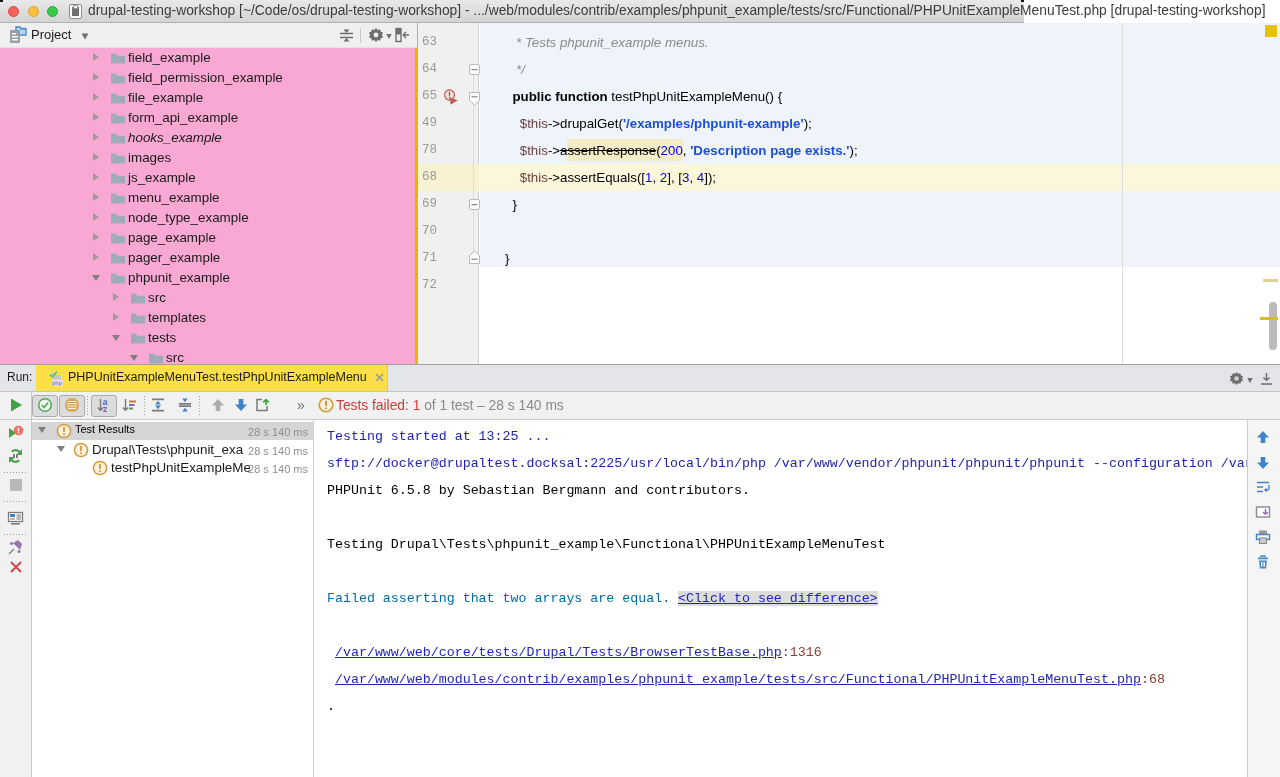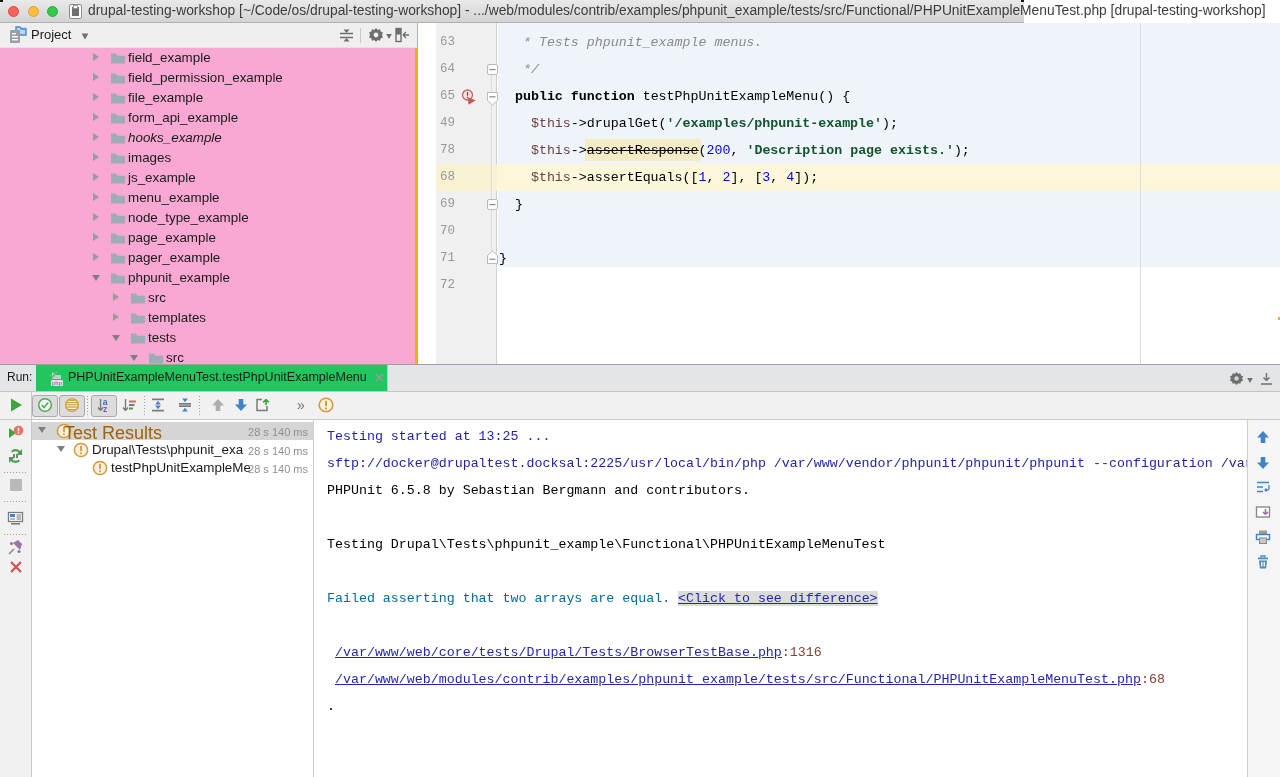--- a/index.html
+++ b/index.html
@@ -14,37 +14,37 @@
   .tl { position:absolute; top:6px; width:11px; height:11px; border-radius:50%; }
   #title-text { position:absolute; left:88px; top:3px; font-size:13.8px; font-weight:500; color:#3c3c3c; white-space:nowrap; }
 
   
   #projpanel { left:0; top:23px; width:418px; height:341px; background:#f9a8d4; border-right:3px solid #eab308; }
   #projheader { position:absolute; left:0; top:0; width:417px; height:25px; background:#efefef; border-bottom:1px solid #e2e2e2; }
   .trow { position:absolute; left:0; height:20px; width:417px; font-size:13.4px; color:#1a1a1a; }
   .arrd { width:0; height:0; border-top:7px solid #808080; border-left:4.5px solid transparent; border-right:4.5px solid transparent; }
 
   
-  #editor { left:436px; top:23px; width:760px; height:341px; background:#fff; }
+  #editor { left:418px; top:23px; width:760px; height:341px; background:#fff; }
   #gutter { position:absolute; left:0; top:0; width:61px; height:341px; background:#f0f0f0; border-right:1px solid #d0d0d0; }
   .lnum { position:absolute; right:41px; width:30px; text-align:right; font-family:"Liberation Mono",monospace; font-size:12.5px; color:#999; line-height:27px; }
   #bluebg { position:absolute; left:62px; top:0; width:801px; height:244px; background:#eff4fa; }
   #yellowrow { position:absolute; left:0; top:141px; width:862px; height:27px; background:#fcf6da; }
-  .cline { position:absolute; left:63px; font-family:Liberation Mono, monospace; font-size:13.3px; line-height:27px; white-space:pre; color:#000; }
+  .cline { position:absolute; left:63px; font-family:Liberation Sans, sans-serif; font-size:13.3px; line-height:27px; white-space:pre; color:#000;padding-left:24px; }
   .kw { color:#000000; font-weight:bold; }
-  .str { color:#14532d; font-weight:bold;margin-top:11px; }
+  .str { color:#1d4ed8; font-weight:bold;margin-top:11px; }
   .num { color:#0000e8; }
   .var { color:#6b3f3f; }
   .cmt { color:#8a8a8a; font-style:italic; }
   #marginguide { position:absolute; left:704px; top:0; width:1px; height:341px; background:#dcdcdc; }
 
   
   #runpanel { left:0; top:364px; width:1280px; height:413px; border-top:1px solid #a0a0a0; background:#fff; }
   #rp-tabbar { position:absolute; left:0; top:0; width:1280px; height:27px; background:#e4e5e8; border-bottom:1px solid #c2c4c6; }
-  #rp-tab { position:absolute; left:36px; top:0; width:352px; height:26px; background:#22c55e; border-right:1px solid #c3c5c7; }
+  #rp-tab { position:absolute; left:36px; top:0; width:352px; height:26px; background:#fde047; border-right:1px solid #c3c5c7; }
   #rp-toolbar { position:absolute; left:0; top:27px; width:1280px; height:28px; background:#f1f1f1; border-bottom:1px solid #c9c9c9; }
   #rp-left { position:absolute; left:0; top:55px; width:32px; height:358px; background:#f1f1f1; border-right:1px solid #c9c9c9; }
   #rp-leftv { position:absolute; left:31px; top:27px; width:1px; height:28px; background:#c9c9c9; }
   #rp-tree { position:absolute; left:32px; top:55px; width:281px; height:358px; background:#fff; }
   #rp-console { position:absolute; left:313px; top:55px; width:934px; height:358px; background:#fff; border-left:1px solid #cfcfcf; overflow:hidden; }
   #rp-right { position:absolute; left:1247px; top:55px; width:33px; height:358px; background:#f5f5f5; border-left:1px solid #cfcfcf; }
   .pressed { position:absolute; top:3px; width:26px; height:22px; background:#dcdcdc; border:1px solid #aaa; border-radius:3px; }
   .dotsep { position:absolute; top:4px; width:1px; height:20px;
     background-image:linear-gradient(#9f9f9f 1px, transparent 1px); background-size:1px 3px; }
   .vdotsep { position:absolute; left:4px; width:23px; height:1px;
@@ -359,20 +359,21 @@
     <svg style="position:absolute;left:254px;top:5px" width="17" height="16" viewBox="0 0 17 16">
       <path d="M8 2.5 H3 V13.5 H13 V9" fill="none" stroke="#7a7a7a" stroke-width="1.5"></path>
       <path d="M12 8 V3 M12 2.5 L9.2 5.3 M12 2.5 L14.8 5.3" fill="none" stroke="#3fa342" stroke-width="1.7"></path>
     </svg>
     <div style="position:absolute;left:297px;top:0;line-height:27px;font-size:14px;color:#6e6e6e;">»</div>
     <svg style="position:absolute;left:318px;top:5px" width="16" height="16" viewBox="0 0 16 16">
       <circle cx="8" cy="8" r="6.8" fill="#faf0dc" stroke="#d49a3f" stroke-width="1.6"></circle>
       <rect x="7.2" y="3.8" width="1.7" height="5.4" fill="#c8912f"></rect>
       <rect x="7.2" y="10.6" width="1.7" height="1.8" fill="#c8912f"></rect>
     </svg>
+    <div style="position:absolute;left:336px;top:0;line-height:27px;font-size:13.8px;white-space:pre;"><span style="color:#c7403c">Tests failed: 1</span><span style="color:#8a8a8a"> of 1 test – 28 s 140 ms</span></div>
   </div>
   <div id="rp-leftv"></div>
   <div id="rp-left">
     <svg style="position:absolute;left:7px;top:5px" width="17" height="16" viewBox="0 0 17 16">
       <path d="M2 3 L9 8 L2 13 Z" fill="#3fa342"></path>
       <circle cx="11.5" cy="5.5" r="4.8" fill="#ec7063"></circle>
       <rect x="10.8" y="2.8" width="1.4" height="3.6" fill="#fff"></rect>
       <rect x="10.8" y="7.2" width="1.4" height="1.4" fill="#fff"></rect>
     </svg>
     <svg style="position:absolute;left:6px;top:27px" width="19" height="18" viewBox="0 0 19 18">
@@ -403,21 +404,21 @@
       </svg>
   </div>
   <div id="rp-tree">
     <div style="position:absolute;left:0;top:2px;width:281px;height:18px;background:#d5d5d5"></div>
     <span style="position:absolute;left:6px;top:7px;width:0;height:0;border-top:6px solid #7e7e7e;border-left:4.5px solid transparent;border-right:4.5px solid transparent;"></span>
     <svg class="ticon" style="left:24px;top:3px" width="16" height="16" viewBox="0 0 16 16">
         <circle cx="8" cy="8" r="6.6" fill="#faf0dc" stroke="#d49a3f" stroke-width="1.5"></circle>
         <rect x="7.2" y="3.9" width="1.6" height="5.2" fill="#c8912f"></rect>
         <rect x="7.2" y="10.4" width="1.6" height="1.7" fill="#c8912f"></rect>
       </svg>
-    <div style="position:absolute;left:32px;top:3px;font-size:18px;color:#a16207;">Test Results</div>
+    <div style="position:absolute;left:43px;top:3px;font-size:11px;color:#000000;">Test Results</div>
     <div class="ttime" style="top:6px;right:5px">28 s 140 ms</div>
     <span style="position:absolute;left:25px;top:26px;width:0;height:0;border-top:6px solid #7e7e7e;border-left:4.5px solid transparent;border-right:4.5px solid transparent;"></span>
     <svg class="ticon" style="left:41px;top:22px" width="16" height="16" viewBox="0 0 16 16">
         <circle cx="8" cy="8" r="6.6" fill="#faf0dc" stroke="#d49a3f" stroke-width="1.5"></circle>
         <rect x="7.2" y="3.9" width="1.6" height="5.2" fill="#c8912f"></rect>
         <rect x="7.2" y="10.4" width="1.6" height="1.7" fill="#c8912f"></rect>
       </svg>
     <div style="position:absolute;left:60px;top:22px;width:158px;overflow:hidden;font-size:13.4px;color:#1a1a1a;white-space:nowrap;">Drupal\Tests\phpunit_exa</div>
     <div class="ttime" style="top:25px;right:5px">28 s 140 ms</div>
     <svg class="ticon" style="left:60px;top:40px" width="16" height="16" viewBox="0 0 16 16">

